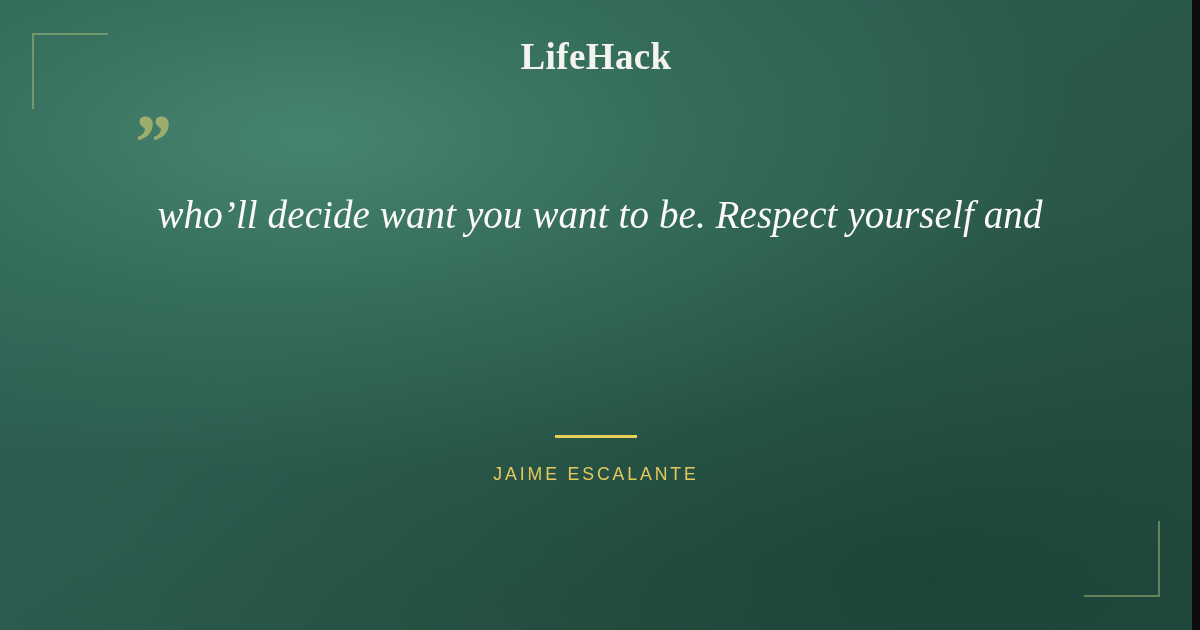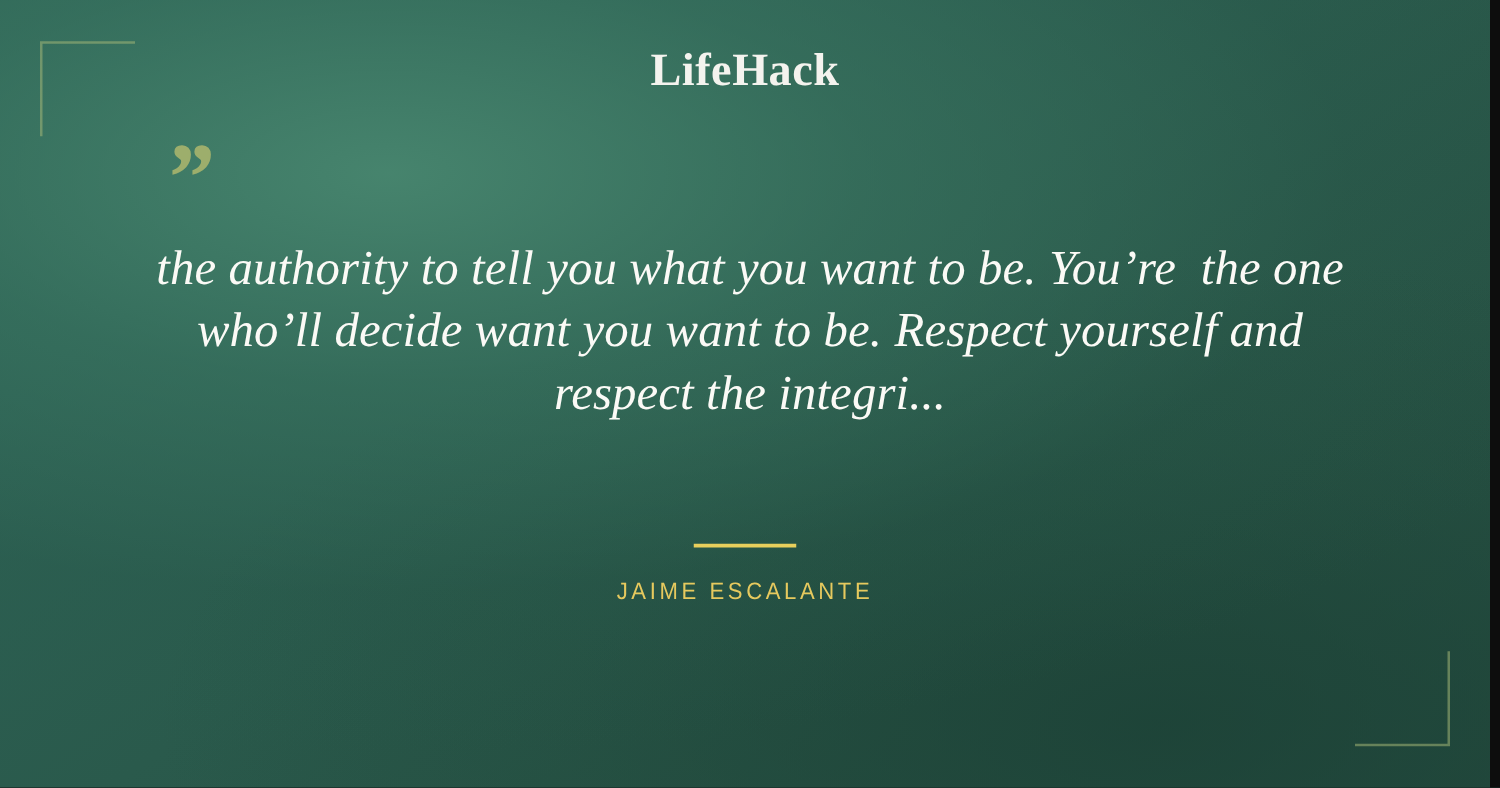--- a/index.html
+++ b/index.html
@@ -119,22 +119,20 @@
 <div id="card">
 
   <div class="corner corner-tl"></div>
   <div class="corner corner-br"></div>
 
   <div class="brand">LifeHack</div>
 
   <div class="quote-mark">”</div>
 
   <div class="quote-block">
-    <div class="quote-line">the authority to tell you what you want to be. You’re  the one</div>
     <div class="quote-line">who’ll decide want you want to be. Respect yourself and</div>
-    <div class="quote-line">respect the integri...</div>
   </div>
 
   <div class="divider"></div>
 
   <div class="attribution">JAIME ESCALANTE</div>
 
 </div>
 
 </body></html>

